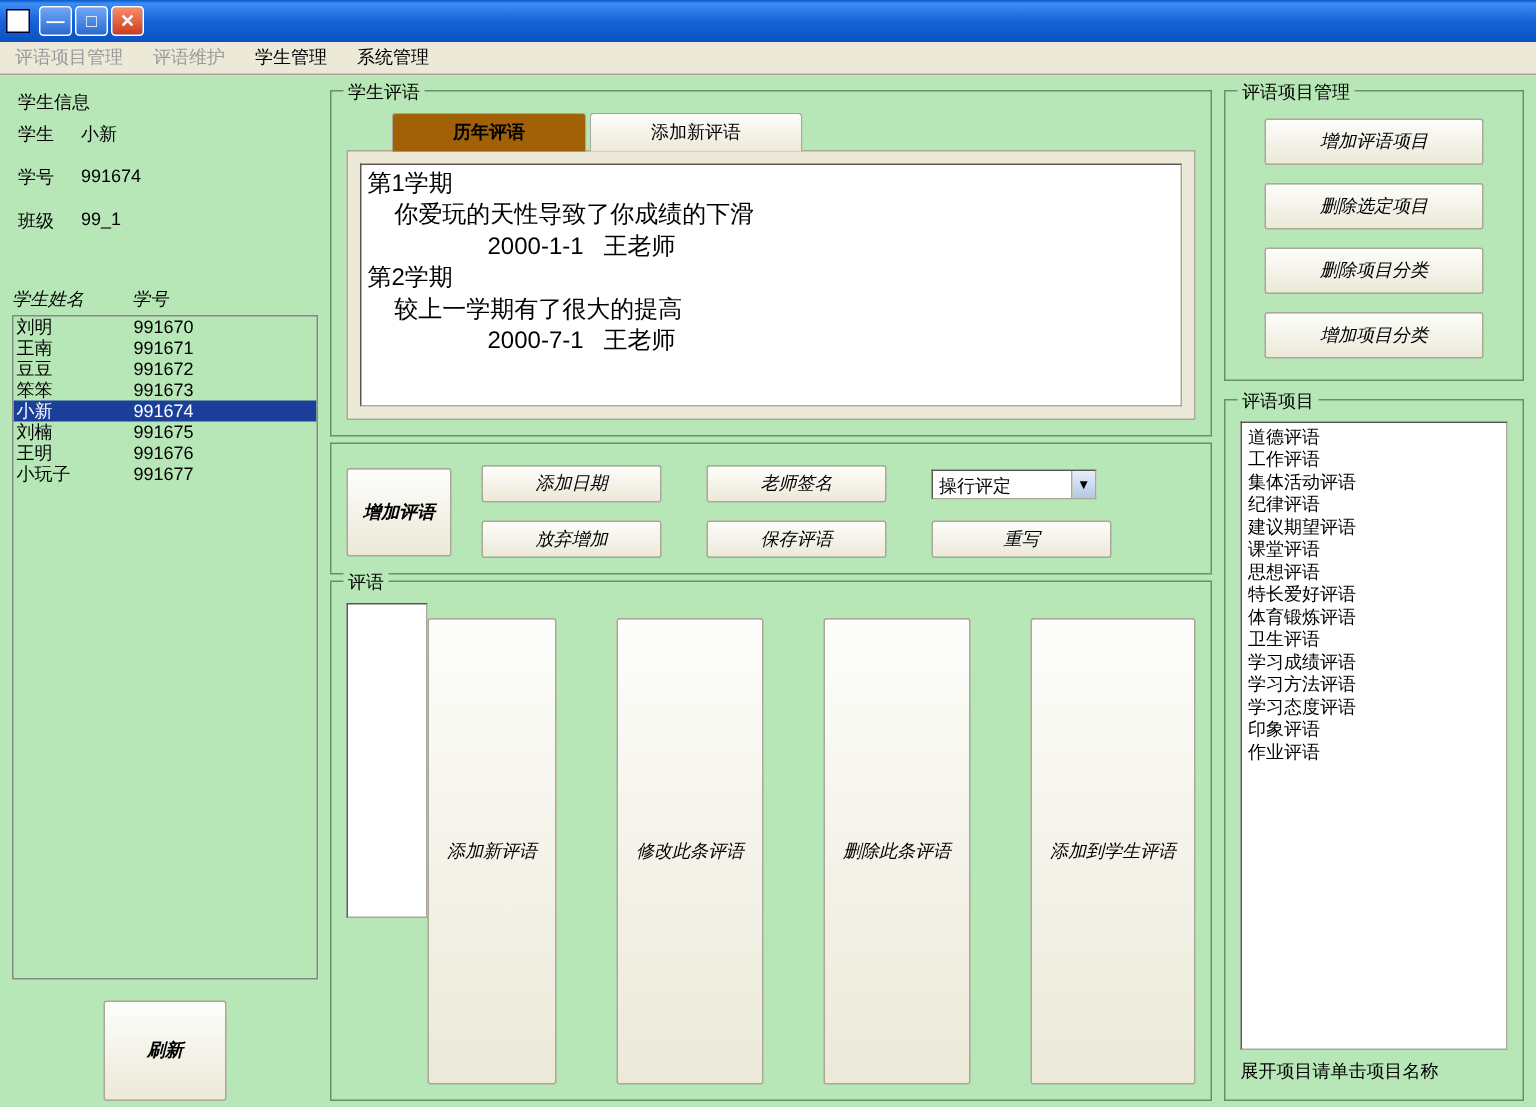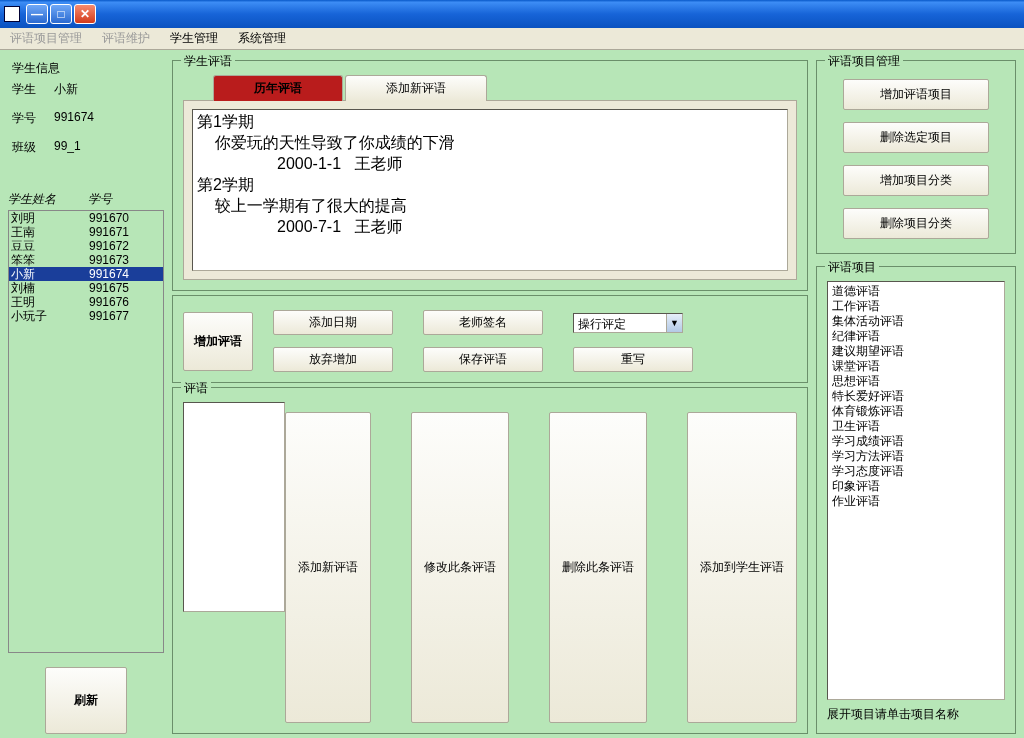--- a/index.html
+++ b/index.html
@@ -49,21 +49,21 @@
   gap: 8px;
 }
 .menubar .menu-item { color: #999; padding: 2px 6px; }
 .menubar .menu-item.enabled { color: #000; }
 .content {
   display: flex;
   padding: 10px 8px 4px 8px;
   gap: 8px;
   height: calc(100% - 50px);
 }
-.left-col { width: 156px; display: flex; flex-direction: column; }
+.left-col { width: 204px; display: flex; flex-direction: column; }
 .middle-col { flex: 1; display: flex; flex-direction: column; gap: 4px; min-width: 0; }
 .right-col { width: 200px; display: flex; flex-direction: column; gap: 12px; }
 .groupbox {
   border: 1px solid #6a8f6a;
   position: relative;
   padding: 14px 10px 10px 10px;
 }
 .groupbox > .legend {
   position: absolute;
   top: -8px;
@@ -86,36 +86,37 @@
 .student-list .row.selected { background: #1a3e9a; color: #fff; }
 .student-list .row .c1 { width: 78px; }
 .btn {
   background: linear-gradient(to bottom, #fdfdfb, #ece9d8);
   border: 1px solid #aca899;
   padding: 3px 12px;
   font-family: inherit;
   font-size: 12px;
   cursor: pointer;
   border-radius: 2px;
+  font-style: italic;
 }
 .refresh-btn-wrap { text-align: center; margin-top: 14px; }
 .refresh-btn { padding: 24px 28px; font-weight: bold; }
 .tab-container { position: relative; }
 .tabs-row { display: flex; margin-left: 30px; }
 .tab {
   background: linear-gradient(to bottom, #fdfdfb, #ece9d8);
   border: 1px solid #aca899;
   border-bottom: none;
   padding: 4px 40px;
   border-radius: 3px 3px 0 0;
   margin-right: 2px;
   position: relative;
   z-index: 1;
 }
-.tab.active { font-weight: bold; background: #b91c1c; }
+.tab.active { font-weight: bold; background: #a16207; }
 .tab-body {
   background: #ece9d8;
   border: 1px solid #aca899;
   padding: 8px;
   height: 180px;
   margin-top: -1px;
 }
 .history-text {
   background: #fff;
   border: 1px inset #aca899;
@@ -316,22 +317,22 @@
       </div>
     </div>
   </div>
 
   <div class="right-col">
     <div class="groupbox">
       <span class="legend">评语项目管理</span>
       <div class="mgmt-btns">
         <button class="btn">增加评语项目</button>
         <button class="btn">删除选定项目</button>
+        <button class="btn">删除项目分类</button>
         <button class="btn">增加项目分类</button>
-        <button class="btn">删除项目分类</button>
       </div>
     </div>
 
     <div class="groupbox" style="flex:1; display:flex; flex-direction:column;">
       <span class="legend">评语项目</span>
       <div class="cat-list" id="cat-list" style="flex:1;">
           <div class="cat-row">道德评语</div>
           <div class="cat-row">工作评语</div>
           <div class="cat-row">集体活动评语</div>
           <div class="cat-row">纪律评语</div>

